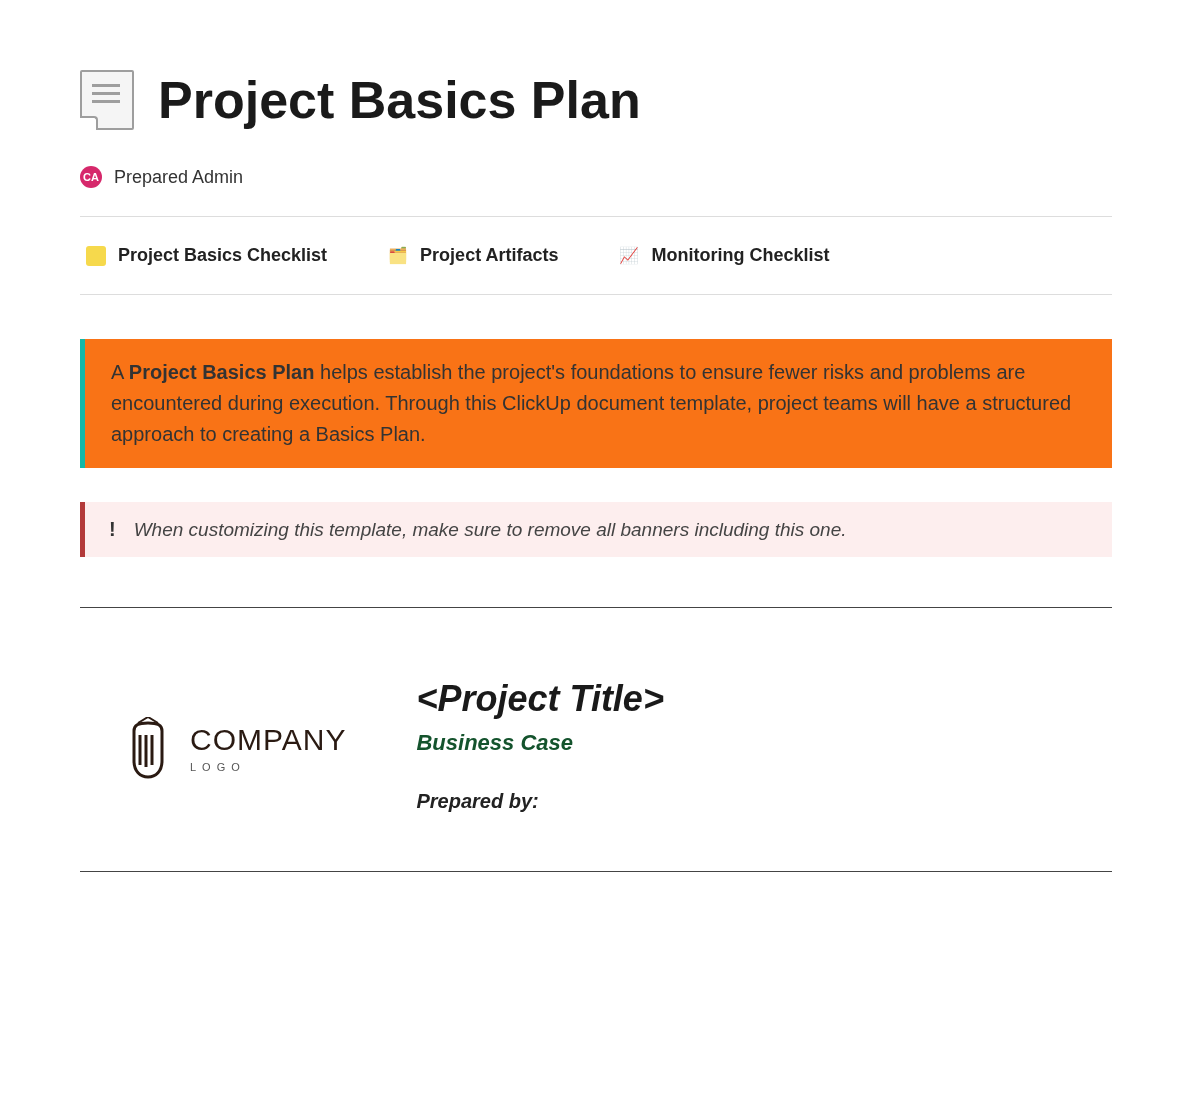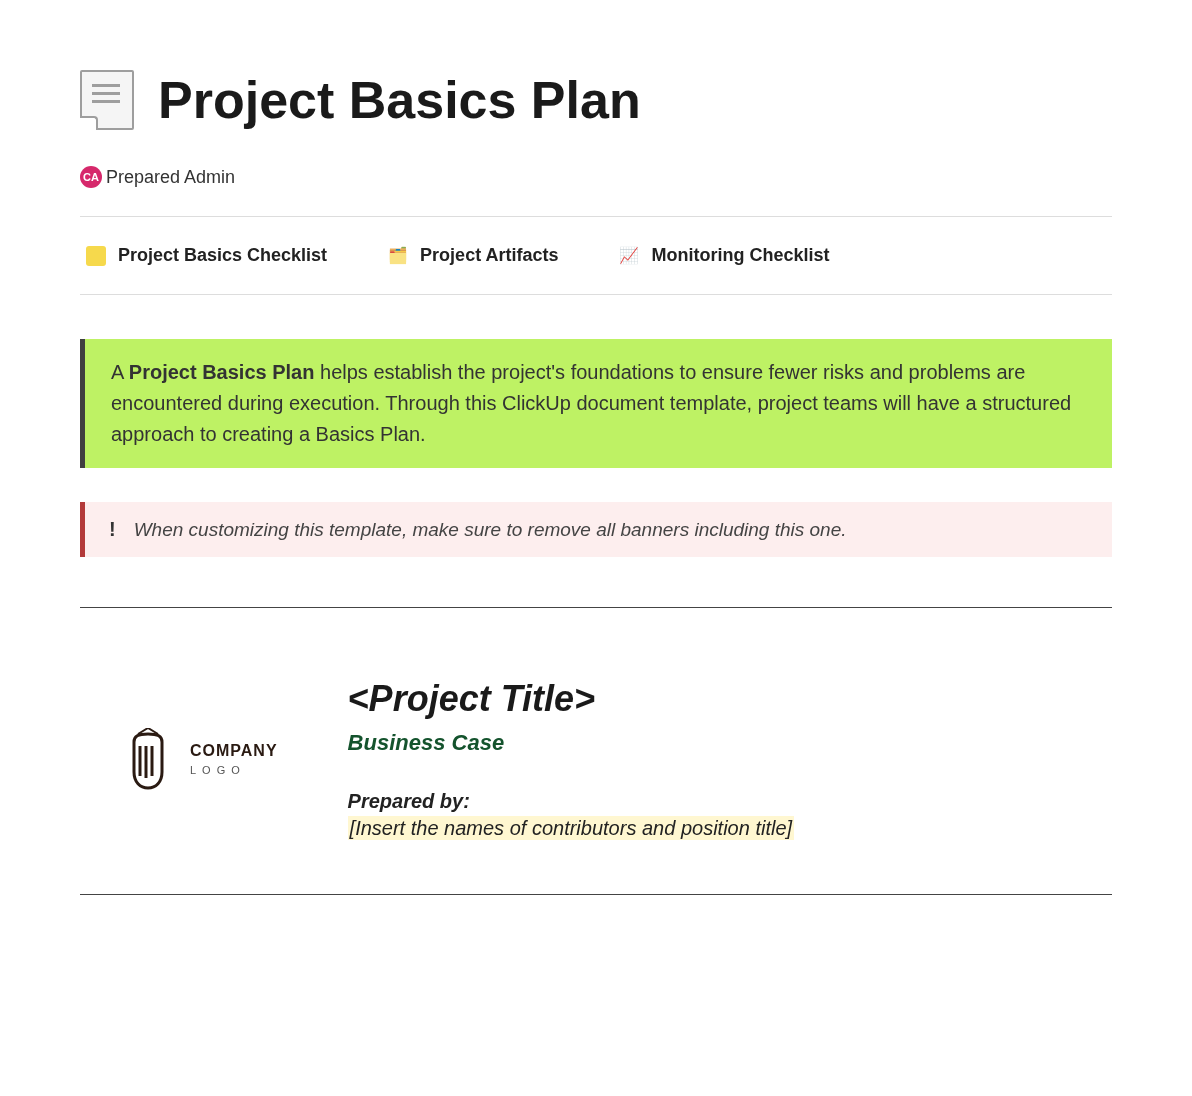--- a/index.html
+++ b/index.html
@@ -42,21 +42,21 @@
     border-radius:0 4px 0 0;
   }
   .page-title {
     font-size: 52px;
     font-weight: 800;
     color: #1a1a1a;
   }
   .meta-row {
     display: flex;
     align-items: center;
-    gap: 4px;
+    gap: 12px;
     font-size: 18px;
     color: #555;
     margin-bottom: 28px;
     text-align: center;
   }
   .avatar {
     width: 22px; height: 22px;
     border-radius: 50%;
     background: #d6286b;
     color: #fff;
@@ -81,22 +81,22 @@
   .ic-art { filter:grayscale(0.2);}
   .ic-chart{}
   .callout {
     margin-top: 44px;
     padding: 18px 26px;
     font-size: 20px;
     line-height: 1.55;
     color:#333;
   }
   .callout-green {
-    background: #bef264;
-    border-left: 5px solid #404040;
+    background: #f97316;
+    border-left: 5px solid #14b8a6;
   }
   .callout-green b { font-weight:700; }
   .callout-red {
     margin-top: 34px;
     background: #fdeeee;
     border-left: 5px solid #b33a3a;
     font-style: italic;
     color:#444;
     display:flex;align-items:center;gap:18px;
     padding:16px 24px;
@@ -108,21 +108,21 @@
     display:flex;
     align-items:center;
     gap: 70px;
     padding: 70px 10px 30px 40px;
   }
   .logo-col { display:flex; align-items:center; gap:14px;}
   .logo-mark {
     width:56px;height:62px;
   }
   .logo-text { display:flex;flex-direction:column; }
-  .logo-co { font-weight:700; letter-spacing:1px; font-size:16px; color:#2a1a12;}
+  .logo-co { font-weight:400; letter-spacing:1px; font-size:30px; color:#2a1a12;}
   .logo-sub { font-size:11px; letter-spacing:6px; color:#555; margin-top:4px;}
   .tb-right { flex:1;font-style:italic; }
   .proj-title { font-size:36px; font-weight:800; color:#1a1a1a; margin-bottom:10px;}
   .biz-case { font-size:22px; font-weight:600; color:#14532d; margin-bottom:34px;}
   .prep-label { font-size:20px; font-weight:700; margin-bottom:4px;}
   .prep-value { font-size:20px; background:#fff7d1; display:inline; padding:1px 2px;}
   .bottom-div { border:none; border-top:1px solid #444; margin-top:24px;}
 </style>
 </head>
 <body>
@@ -178,17 +178,16 @@
     </svg>
     <div class="logo-text">
       <span class="logo-co">COMPANY</span>
       <span class="logo-sub">LOGO</span>
     </div>
   </div>
   <div class="tb-right">
     <div class="proj-title">&lt;Project Title&gt;</div>
     <div class="biz-case">Business Case</div>
     <div class="prep-label">Prepared by:</div>
-    <span class="prep-value">[Insert the names of contributors and position title]</span>
   </div>
 </div>
 
 <hr class="bottom-div">
 
 </body></html>

